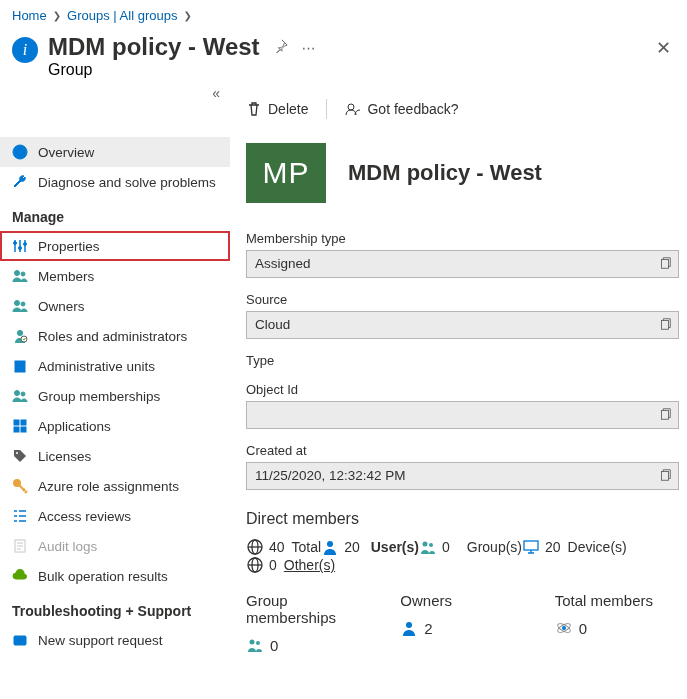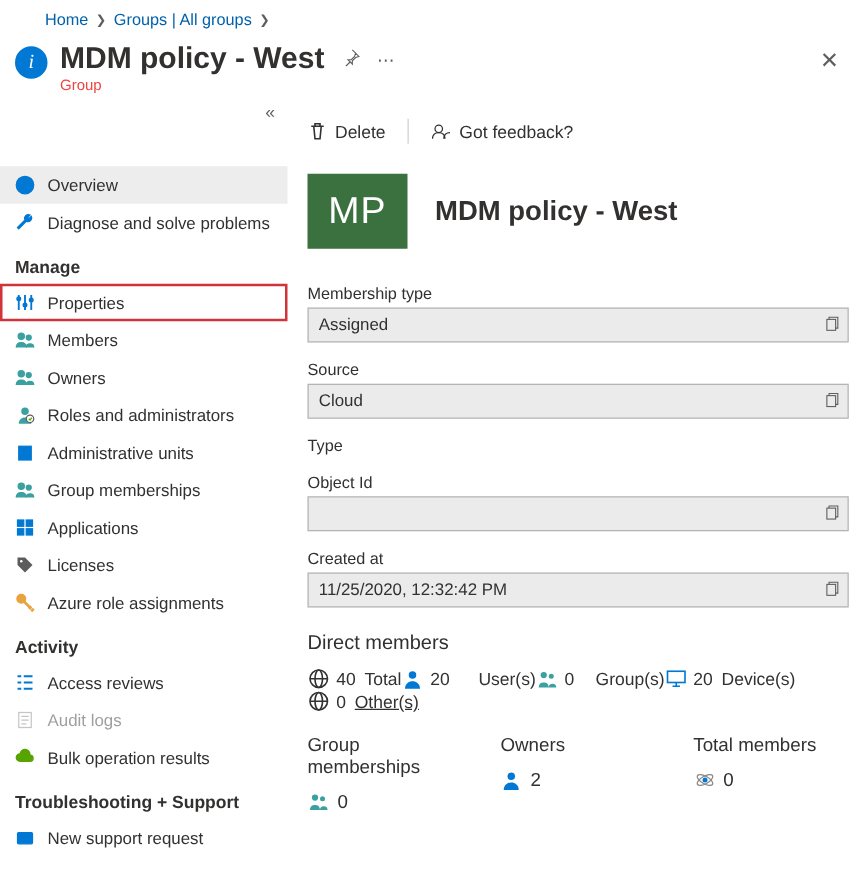--- a/index.html
+++ b/index.html
@@ -1,26 +1,26 @@
 <!DOCTYPE html>
 <html><head>
 <meta charset="utf-8">
 <style>
   * { box-sizing: border-box; margin: 0; padding: 0; font-family: "Segoe UI", sans-serif; }
   body { width: 687px; height: 699px; background: #fff; color: #323130; font-size: 14px; overflow: hidden; }
   a { text-decoration: none; }
 
-  .breadcrumb { display: flex; align-items: center; gap: 6px; padding: 8px 12px; font-size: 13px; margin-left: 24px; }
+  .breadcrumb { display: flex; align-items: center; gap: 6px; padding: 8px 12px; font-size: 13px; }
   .breadcrumb a { color: #0062ad; }
   .breadcrumb .sep { color: #605e5c; font-size: 10px; }
 
   .header-row { display: flex; align-items: flex-start; padding: 2px 12px 10px 12px; position: relative; }
   .header-icon { width:26px; height:26px; border-radius:50%; background:#0078d4; color:#fff; display:flex; align-items:center; justify-content:center; font-style:italic; font-family:serif; font-size:16px; margin-right:10px; margin-top:4px; }
   .header-title { font-size: 24px; font-weight:600; }
-  .header-sub { font-size:12px; color:#ef4444; }
+  .header-sub { font-size:16px; color:#000000; }
   .header-actions { display:flex; align-items:center; gap:14px; margin-left:14px; margin-top:6px; color:#605e5c; }
   .close-x { position:absolute; right:16px; top:6px; font-size:18px; color:#605e5c; cursor:pointer; }
 
   .layout { display:flex; height: calc(699px - 82px); }
   .sidebar { width:230px; border-right:0; padding-top:4px; position:relative; }
   .collapse { position:absolute; right:10px; top:-4px; color:#605e5c; font-size:14px; }
   .nav-item { display:flex; align-items:center; gap:10px; padding:7px 12px; font-size:13.5px; cursor:pointer; color:#323130; }
   .nav-item.active { background:#ededed;margin-top:44px; }
   .nav-item.highlighted { border:2px solid #d13438; padding:5px 10px; }
   .nav-item.disabled { color:#a19f9d; }
@@ -200,21 +200,20 @@
     <div class="nav-item">
       <span class="nav-icon c-orange">
           <svg viewBox="0 0 16 16">
             <circle cx="5" cy="5" r="3" fill="none" stroke="#e8a33d" stroke-width="2"></circle>
             <path d="M7 7l6 6M11 13l2-2M13 15l2-2" stroke="#e8a33d" stroke-width="2"></path>
           </svg>
         </span>
       <span>Azure role assignments</span>
     </div>
 
-    <div class="nav-section">Activity</div>
     <div class="nav-item">
       <span class="nav-icon c-blue">
           <svg viewBox="0 0 16 16">
             <path d="M2 3h3M2 8h3M2 13h3M7 3h7M7 8h7M7 13h7" stroke="#0078d4" stroke-width="1.5"></path>
           </svg>
         </span>
       <span>Access reviews</span>
     </div>
     <div class="nav-item disabled">
       <span class="nav-icon">
@@ -323,21 +322,21 @@
           </svg>
         <span>40</span>
           <span style="margin-left:2px;">Total</span>
       </div>
       <div class="stat">
         <svg viewBox="0 0 18 18">
             <circle cx="9" cy="6" r="3" fill="#0078d4"></circle>
             <path d="M3 17c0-4 3-6 6-6s6 2 6 6" fill="#0078d4"></path>
           </svg>
         <span>20</span>
-          <span style="margin-left:18px;">User(s)</span>
+          <span style="margin-left:6px;font-weight:bold;">User(s)</span>
       </div>
       <div class="stat">
         <svg viewBox="0 0 18 18">
             <circle cx="6" cy="6" r="2.5" fill="#3aa0a0"></circle>
             <circle cx="12" cy="7" r="2" fill="#3aa0a0"></circle>
             <path d="M2 16c0-3 2-4 4-4s4 1 4 4M10 16c0-2 1-3 3-3s3 1 3 3" fill="#3aa0a0"></path>
           </svg>
         <span>0</span>
           <span style="margin-left:12px;">Group(s)</span>
       </div>

